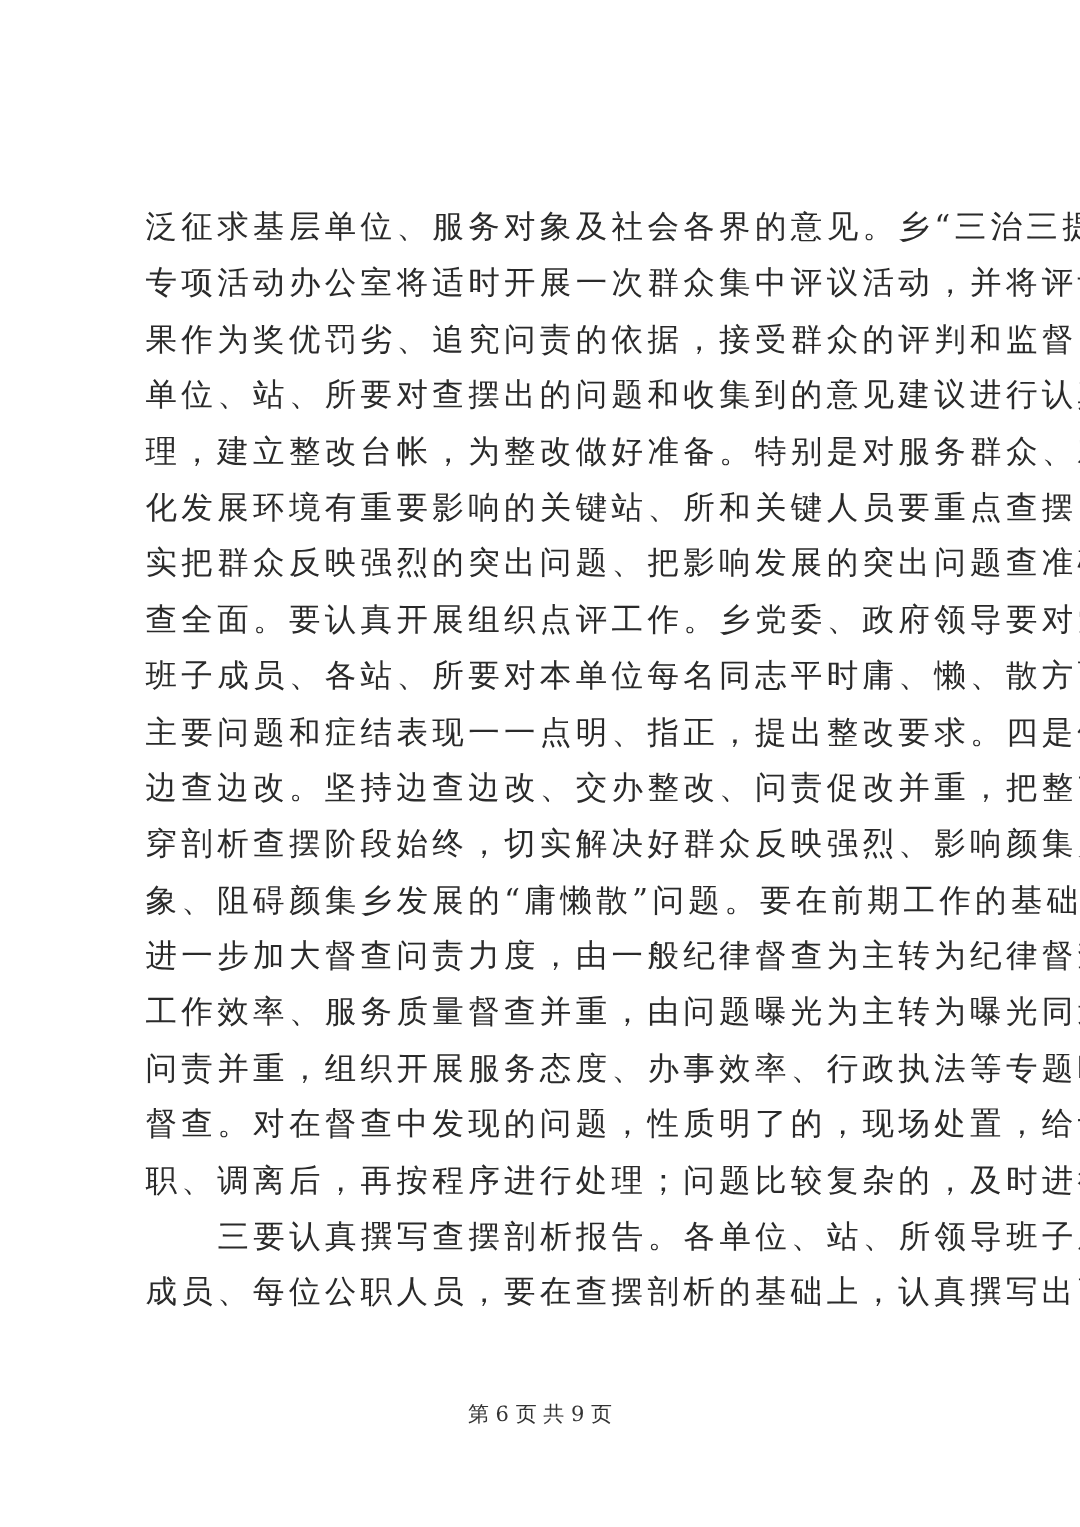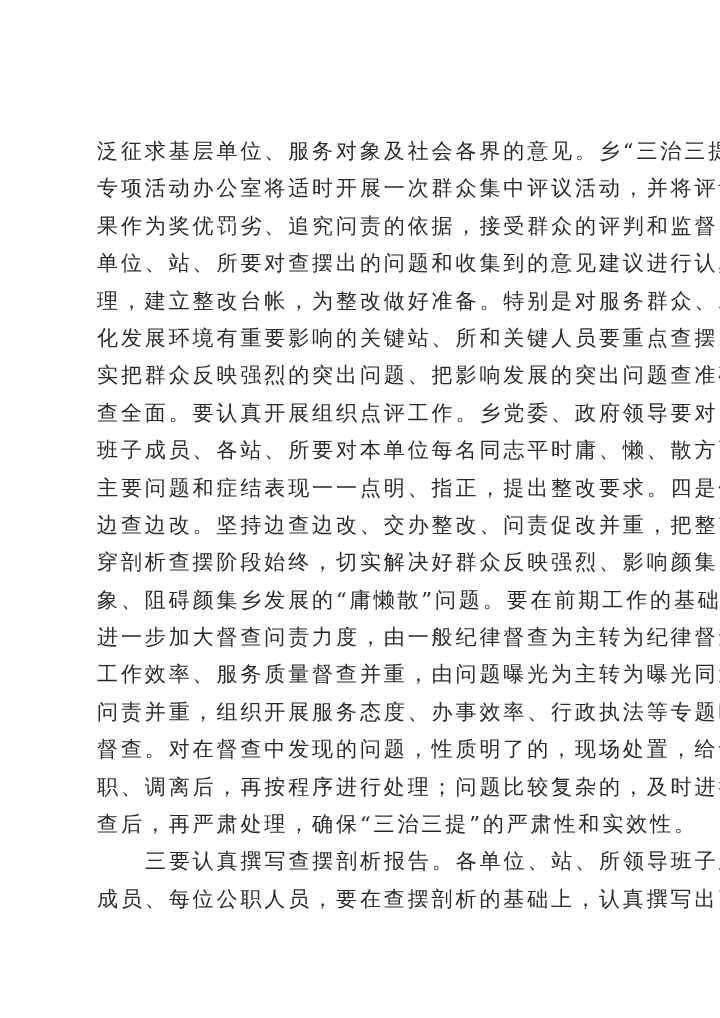--- a/index.html
+++ b/index.html
@@ -39,17 +39,17 @@
     <div class="line">班子成员、各站、所要对本单位每名同志平时庸、懒、散方面的</div>
     <div class="line">主要问题和症结表现一一点明、指正，提出整改要求。四是做好</div>
     <div class="line">边查边改。坚持边查边改、交办整改、问责促改并重，把整改贯</div>
     <div class="line">穿剖析查摆阶段始终，切实解决好群众反映强烈、影响颜集乡形</div>
     <div class="line">象、阻碍颜集乡发展的“庸懒散”问题。要在前期工作的基础上，</div>
     <div class="line">进一步加大督查问责力度，由一般纪律督查为主转为纪律督查同</div>
     <div class="line">工作效率、服务质量督查并重，由问题曝光为主转为曝光同追究</div>
     <div class="line">问责并重，组织开展服务态度、办事效率、行政执法等专题暗访</div>
     <div class="line">督查。对在督查中发现的问题，性质明了的，现场处置，给予免</div>
     <div class="line">职、调离后，再按程序进行处理；问题比较复杂的，及时进行调</div>
-    <div class="line">查后，再严肃处理，确保“三治三提”的严肃性和实效性。</div>
     <div class="line indent">三要认真撰写查摆剖析报告。各单位、站、所领导班子及其</div>
     <div class="line">成员、每位公职人员，要在查摆剖析的基础上，认真撰写出高质</div>
   </div>
+  <div class="footer">第 6 页  共 9 页</div>
 </div>
 
 </body></html>

